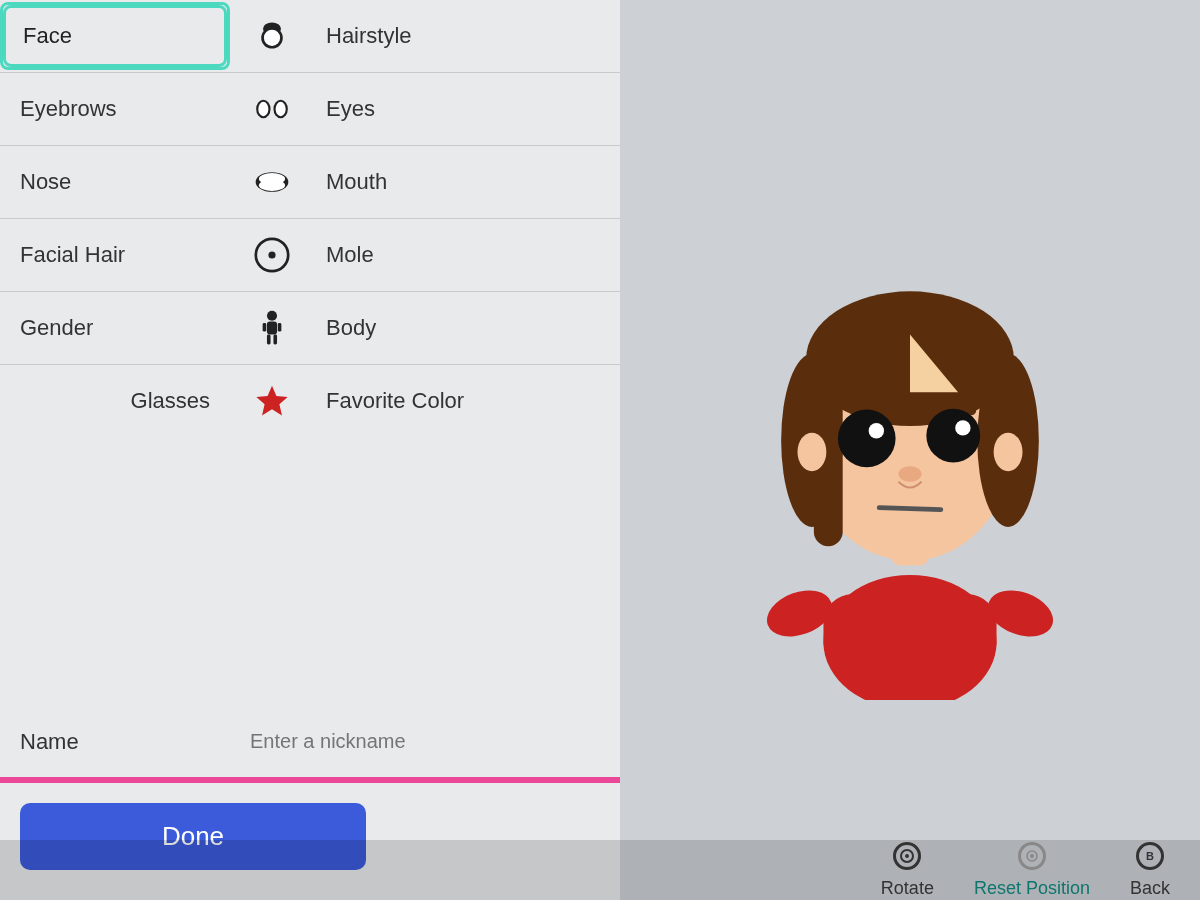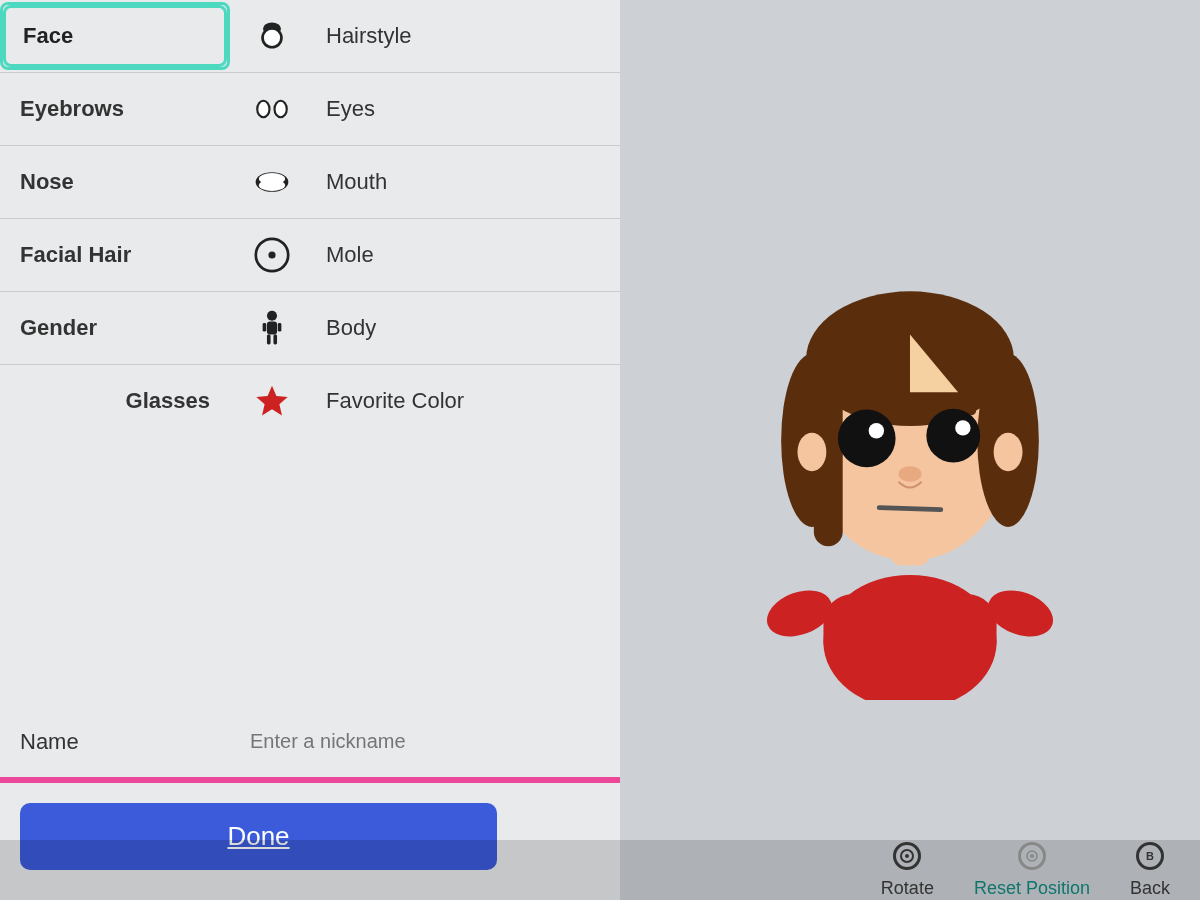--- a/index.html
+++ b/index.html
@@ -47,21 +47,21 @@
 
     .menu-row:first-child {
       border-top: none;
     }
 
     .left-item {
       width: 230px;
       padding: 18px 20px;
       font-size: 22px;
       color: #333;
-      font-weight: 700;
+      font-weight: 400;
     }
 
     .left-item.selected {
       background: transparent;
       border: 3px solid #4dd9c0;
       border-radius: 8px;
       color: #222;
     }
 
     .right-item {
@@ -115,30 +115,29 @@
       color: #4c1d95;
       padding: 4px 0;
     }
 
     
     .done-row {
       padding: 20px 20px 30px 20px;
     }
 
     .done-button {
-      width: 477px;
+      width: 346px;
       background: #3b5bdb;
       color: white;
       border: none;
       border-radius: 10px;
       font-size: 26px;
       padding: 18px;
       cursor: pointer;
       font-weight: 500;
-      text-decoration: underline;
     }
 
     
     .right-panel {
       flex: 1;
       display: flex;
       align-items: center;
       justify-content: center;
       background: #cdd0d5;
       position: relative;

